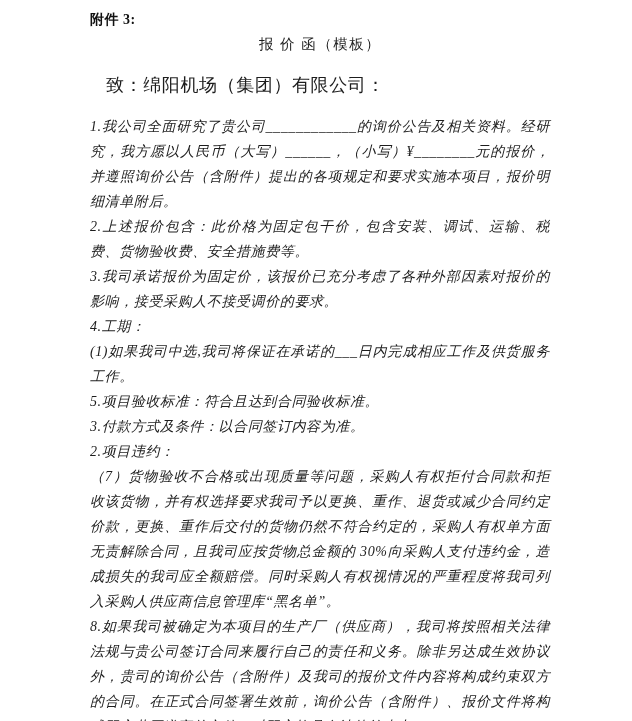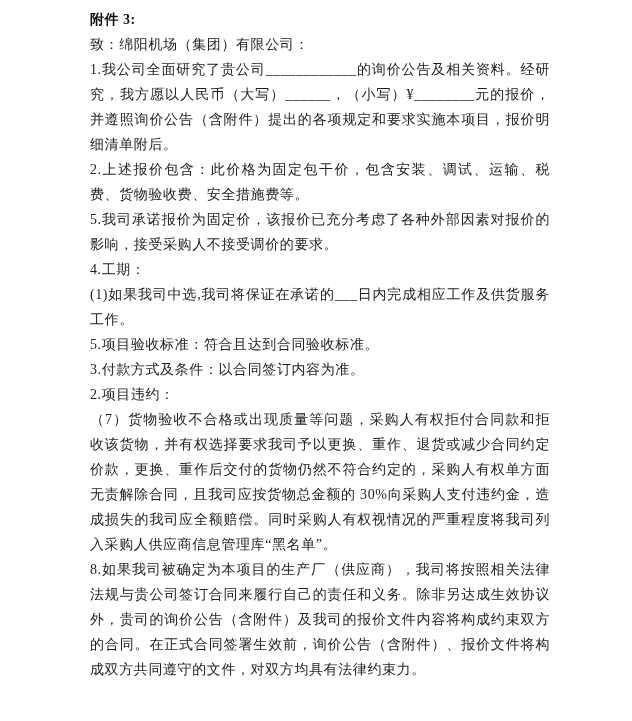--- a/index.html
+++ b/index.html
@@ -30,46 +30,48 @@
   }
   .doc-title {
     font-size: 14.5px;
     line-height: 25px;
     text-align: center;
     letter-spacing: 1.5px;
     margin: 0;
     font-weight: normal;
   }
   .salutation {
-    font-size: 14px;
+    font-size: 18px;
     line-height: 25px;
     letter-spacing: 0.6px;
-    margin: 0;
+    margin: 16px;
   }
   p.body-para {
     font-size: 14px;
     line-height: 25px;
     letter-spacing: 0.6px;
     margin: 0;
     text-align: justify;
     text-justify: inter-character;
+    font-style: italic;
   }
 </style>
 </head>
 <body>
 
 <div class="page">
   <div class="attachment-label">附件 3:</div>
 
+  <h1 class="doc-title">报 价 函（模板）</h1>
 
   <p class="salutation">致：绵阳机场（集团）有限公司：</p>
 
   <p class="body-para">1.我公司全面研究了贵公司____________的询价公告及相关资料。经研究，我方愿以人民币（大写）______，（小写）¥________元的报价，并遵照询价公告（含附件）提出的各项规定和要求实施本项目，报价明细清单附后。</p>
   <p class="body-para">2.上述报价包含：此价格为固定包干价，包含安装、调试、运输、税费、货物验收费、安全措施费等。</p>
-  <p class="body-para">5.我司承诺报价为固定价，该报价已充分考虑了各种外部因素对报价的影响，接受采购人不接受调价的要求。</p>
+  <p class="body-para">3.我司承诺报价为固定价，该报价已充分考虑了各种外部因素对报价的影响，接受采购人不接受调价的要求。</p>
   <p class="body-para">4.工期：</p>
   <p class="body-para">(1)如果我司中选,我司将保证在承诺的___日内完成相应工作及供货服务工作。</p>
   <p class="body-para">5.项目验收标准：符合且达到合同验收标准。</p>
   <p class="body-para">3.付款方式及条件：以合同签订内容为准。</p>
   <p class="body-para">2.项目违约：</p>
   <p class="body-para">（7）货物验收不合格或出现质量等问题，采购人有权拒付合同款和拒收该货物，并有权选择要求我司予以更换、重作、退货或减少合同约定价款，更换、重作后交付的货物仍然不符合约定的，采购人有权单方面无责解除合同，且我司应按货物总金额的 30%向采购人支付违约金，造成损失的我司应全额赔偿。同时采购人有权视情况的严重程度将我司列入采购人供应商信息管理库“黑名单”。</p>
   <p class="body-para">8.如果我司被确定为本项目的生产厂（供应商），我司将按照相关法律法规与贵公司签订合同来履行自己的责任和义务。除非另达成生效协议外，贵司的询价公告（含附件）及我司的报价文件内容将构成约束双方的合同。在正式合同签署生效前，询价公告（含附件）、报价文件将构成双方共同遵守的文件，对双方均具有法律约束力。</p>
 </div>
 
 </body></html>

